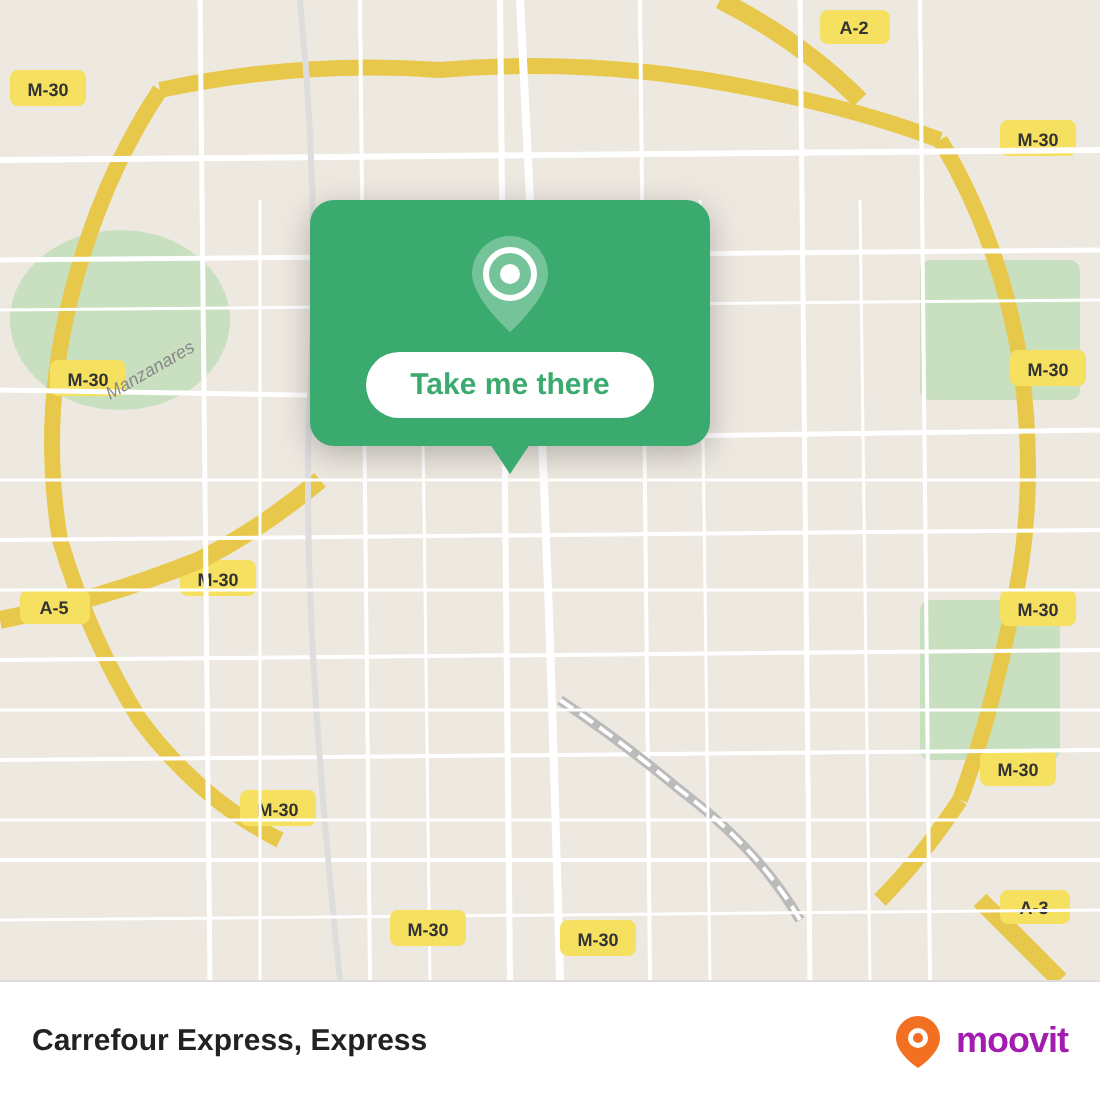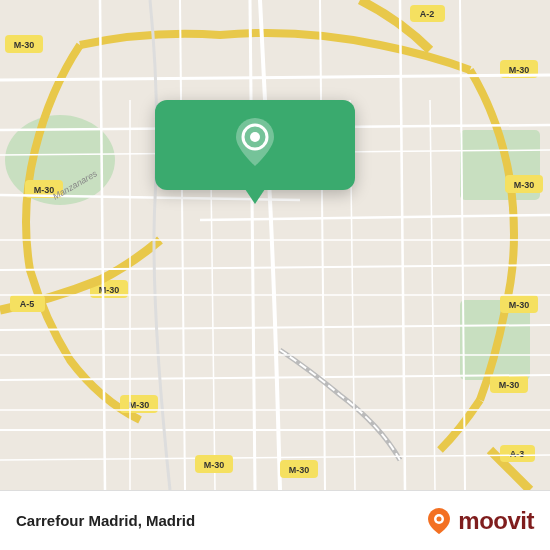--- a/index.html
+++ b/index.html
@@ -123,23 +123,23 @@
       align-items: center;
       gap: 4px;
     }
 
     #moovit-icon {
       width: 30px;
       height: 30px;
     }
 
     #moovit-text {
-      font-size: 24px;
+      font-size: 18px;
       font-weight: 700;
-      color: #7f1d1d;
+      color: #a21caf;
       letter-spacing: -0.5px;
     }
   </style>
 </head>
 <body>
 
 <div id="map-container">
   <svg id="map-svg" viewBox="0 0 550 490" xmlns="http://www.w3.org/2000/svg">
 
     <rect width="550" height="490" fill="#e8e0d8"></rect>
@@ -241,27 +241,28 @@
     <div id="location-icon-wrap">
 
       <svg width="44" height="52" viewBox="0 0 44 52">
 
         <path d="M22 2 C11.5 2 3 10.5 3 21 C3 33 22 50 22 50 C22 50 41 33 41 21 C41 10.5 32.5 2 22 2 Z" fill="white" opacity="0.3"></path>
 
         <circle cx="22" cy="21" r="12" fill="none" stroke="white" stroke-width="3"></circle>
         <circle cx="22" cy="21" r="5" fill="white"></circle>
       </svg>
     </div>
+    <button id="take-me-btn">Take me there</button>
   </div>
 
 </div>
 
 <div id="bottom-bar">
   <div id="place-info">
-    <span id="place-name">Carrefour Madrid, Madrid</span>
+    <span id="place-name">Carrefour Express, Express</span>
   </div>
   <div id="moovit-logo">
 
     <svg id="moovit-icon" viewBox="0 0 30 30" xmlns="http://www.w3.org/2000/svg">
       <path d="M15 2 C9 2 4 7 4 13 C4 21 15 28 15 28 C15 28 26 21 26 13 C26 7 21 2 15 2 Z" fill="#f37022"></path>
       <circle cx="15" cy="13" r="5" fill="white"></circle>
       <circle cx="15" cy="13" r="2.5" fill="#f37022"></circle>
     </svg>
     <span id="moovit-text">moovit</span>
   </div>

